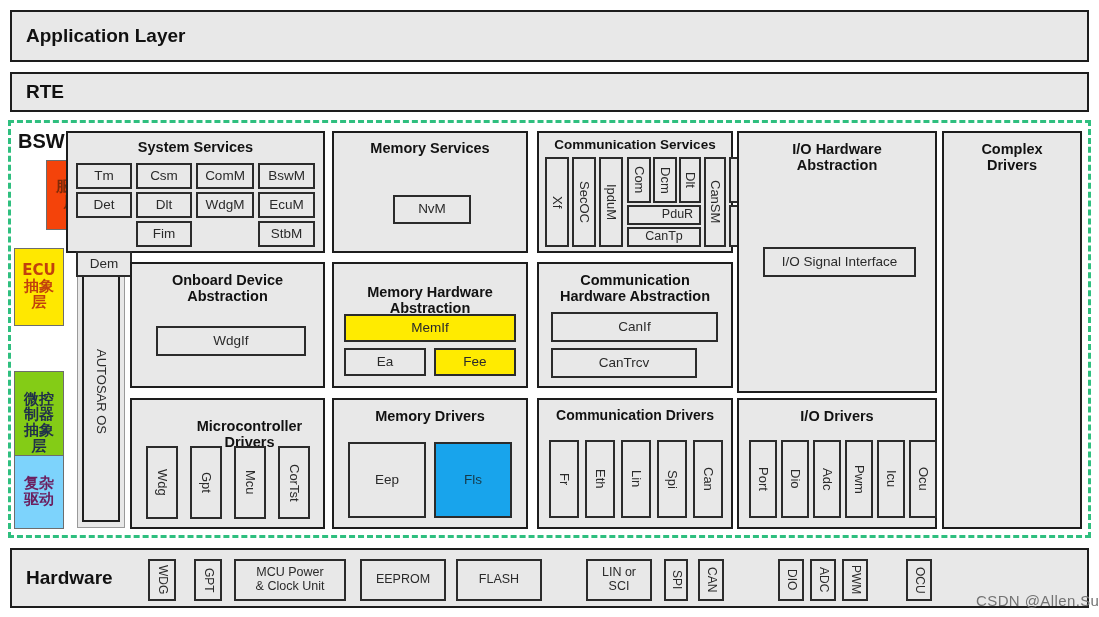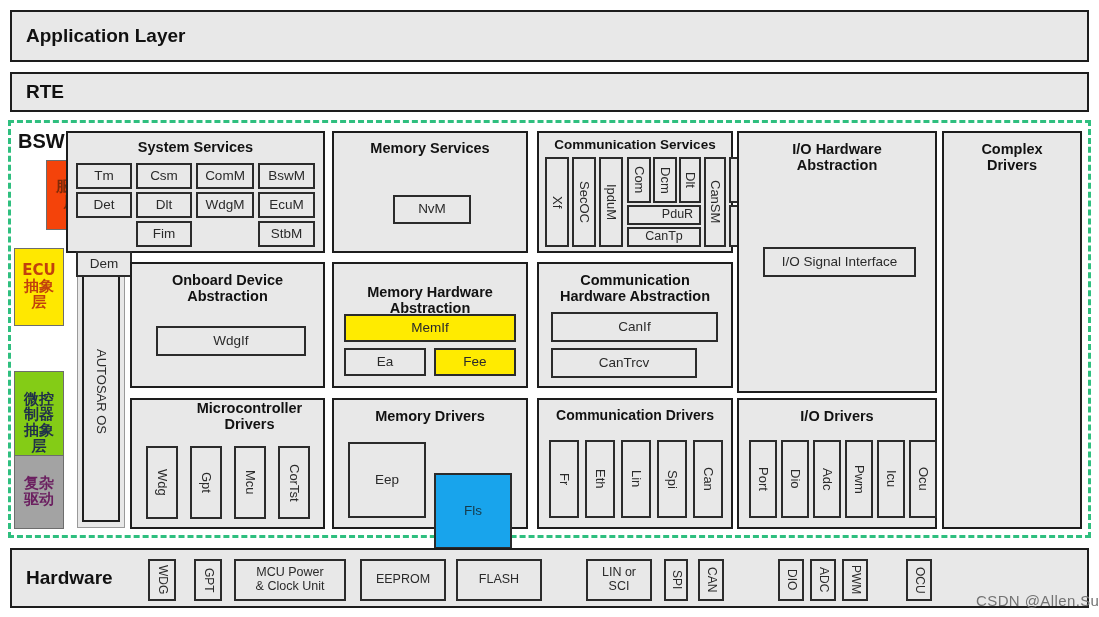--- a/index.html
+++ b/index.html
@@ -116,21 +116,21 @@
   </div>
 
   <div class="cbox" style="left:14px; top:248px; width:50px; height:78px; background:#ffe800;">
     <span class="cn" style="color:#c2410c;">ECU<br>抽象<br>层</span>
   </div>
 
   <div class="cbox" style="left:14px; top:332px; width:50px; height:104px; background:#84cc16;margin-top:39px;">
     <span class="cn" style="color:#20304a;">微控<br>制器<br>抽象<br>层</span>
   </div>
 
-  <div class="cbox" style="left:14px; top:455px; width:50px; height:74px; background:#a3a3a3;">
+  <div class="cbox" style="left:14px; top:455px; width:50px; height:74px; background:#7dd3fc;">
     <span class="cn" style="color:#6b2060;">复杂<br>驱动</span>
   </div>
 
   <div class="grp" style="left:77px; top:256px; width:48px; height:272px;"></div>
   <div class="bx vert" style="left:82px; top:262px; width:38px; height:260px;">
     <span class="lbl">AUTOSAR OS</span>
   </div>
 
   <div class="bx" style="left:66px; top:131px; width:259px; height:122px;">
     <div class="ttl" style="top:6px;">System Services</div>
@@ -272,21 +272,21 @@
     </div>
     <div class="bx2" style="left:12px; top:48px; width:167px; height:30px;">
       <span class="lbl">CanIf</span>
       </div>
     <div class="bx2" style="left:12px; top:84px; width:146px; height:30px;">
       <span class="lbl">CanTrcv</span>
       </div>
   </div>
 
   <div class="bx" style="left:130px; top:398px; width:195px; height:131px;">
-    <div class="ttl" style="top:0;margin-left:44px;">
+    <div class="ttl" style="top:18px;margin-left:44px;">
       <span>Microcontroller</span><br>
       <span>Drivers</span>
     </div>
     <div class="bx2 vert" style="left:14px; top:46px; width:32px; height:73px;">
       <span class="lbl">Wdg</span>
       </div>
     <div class="bx2 vert" style="left:58px; top:46px; width:32px; height:73px;">
       <span class="lbl">Gpt</span>
       </div>
     <div class="bx2 vert" style="left:102px; top:46px; width:32px; height:73px;">
@@ -295,21 +295,21 @@
     <div class="bx2 vert" style="left:146px; top:46px; width:32px; height:73px;">
       <span class="lbl">CorTst</span>
       </div>
   </div>
 
   <div class="bx" style="left:332px; top:398px; width:196px; height:131px;">
     <div class="ttl" style="top:8px;">Memory Drivers</div>
     <div class="bx2" style="left:14px; top:42px; width:78px; height:76px;">
       <span class="lbl">Eep</span>
       </div>
-    <div class="bx2 hl-blue" style="left:100px; top:42px; width:78px; height:76px;margin-top:31px;">
+    <div class="bx2 hl-blue" style="left:100px; top:42px; width:78px; height:76px;">
       <span class="lbl">Fls</span>
       </div>
   </div>
 
   <div class="bx" style="left:537px; top:398px; width:196px; height:131px;">
     <div class="ttl" style="top:8px; font-size:14px;">Communication Drivers</div>
     <div class="bx2 vert" style="left:10px; top:40px; width:30px; height:78px;">
       <span class="lbl">Fr</span>
       </div>
     <div class="bx2 vert" style="left:46px; top:40px; width:30px; height:78px;">

